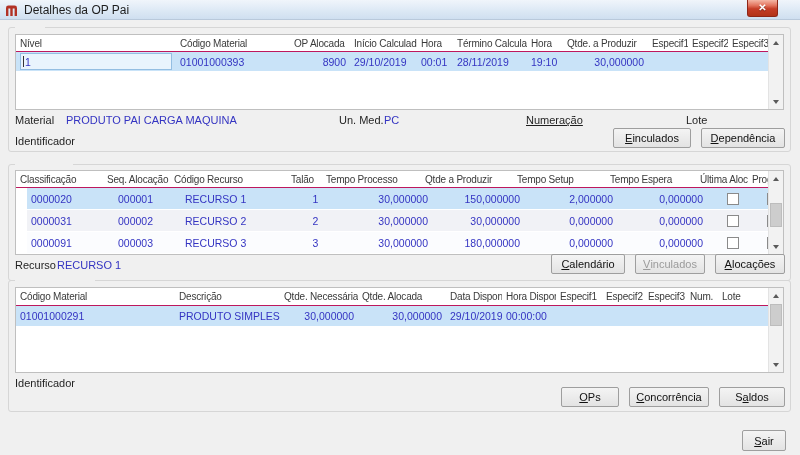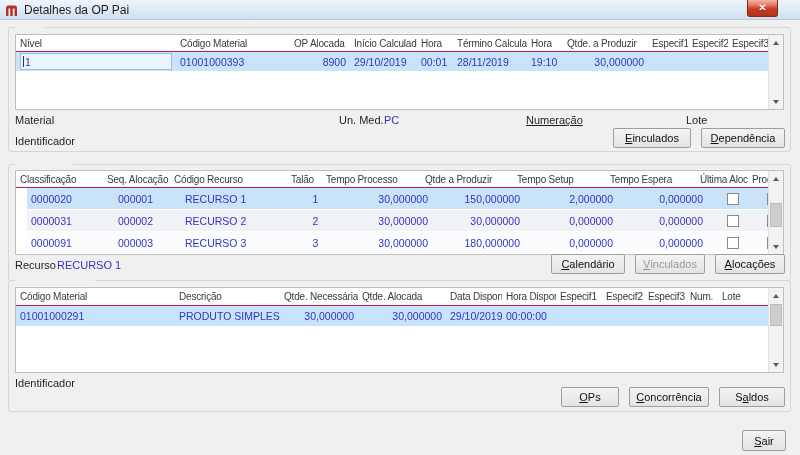--- a/index.html
+++ b/index.html
@@ -205,20 +205,21 @@
         <div class="scroll-btn up">
             <span class="arr-up"></span>
           </div>
         <div class="scroll-btn down">
             <span class="arr-down"></span>
           </div>
       </div>
     </div>
 
     <span class="fld" style="top:86px; left:6px;">Material</span>
+    <span class="fld val" style="top:86px; left:57px;">PRODUTO PAI CARGA MAQUINA</span>
     <span class="fld" style="top:86px; left:330px;text-align:right;">Un. Med.</span>
     <span class="fld val" style="top:86px; left:375px;">PC</span>
     <span class="fld" style="top:86px; left:517px;text-decoration:underline;">Numeração</span>
     <span class="fld" style="top:86px; left:677px;">Lote</span>
     <span class="fld" style="top:107px; left:6px;">Identificador</span>
 
     <div class="btn-row" style="right:5px; top:100px;">
       <button class="btn" id="btn-engenharia">
           <span></span>
           <span class="mn">E</span>

